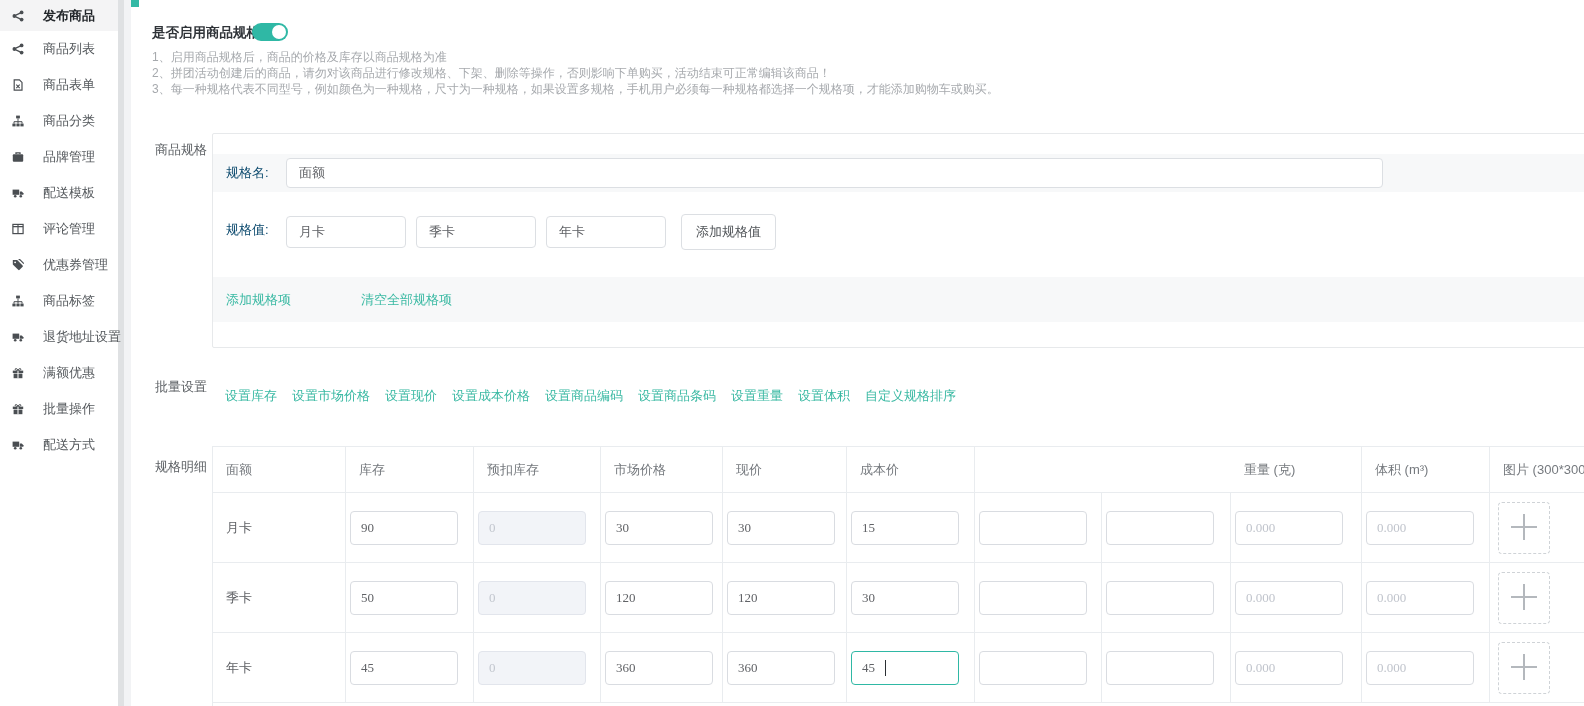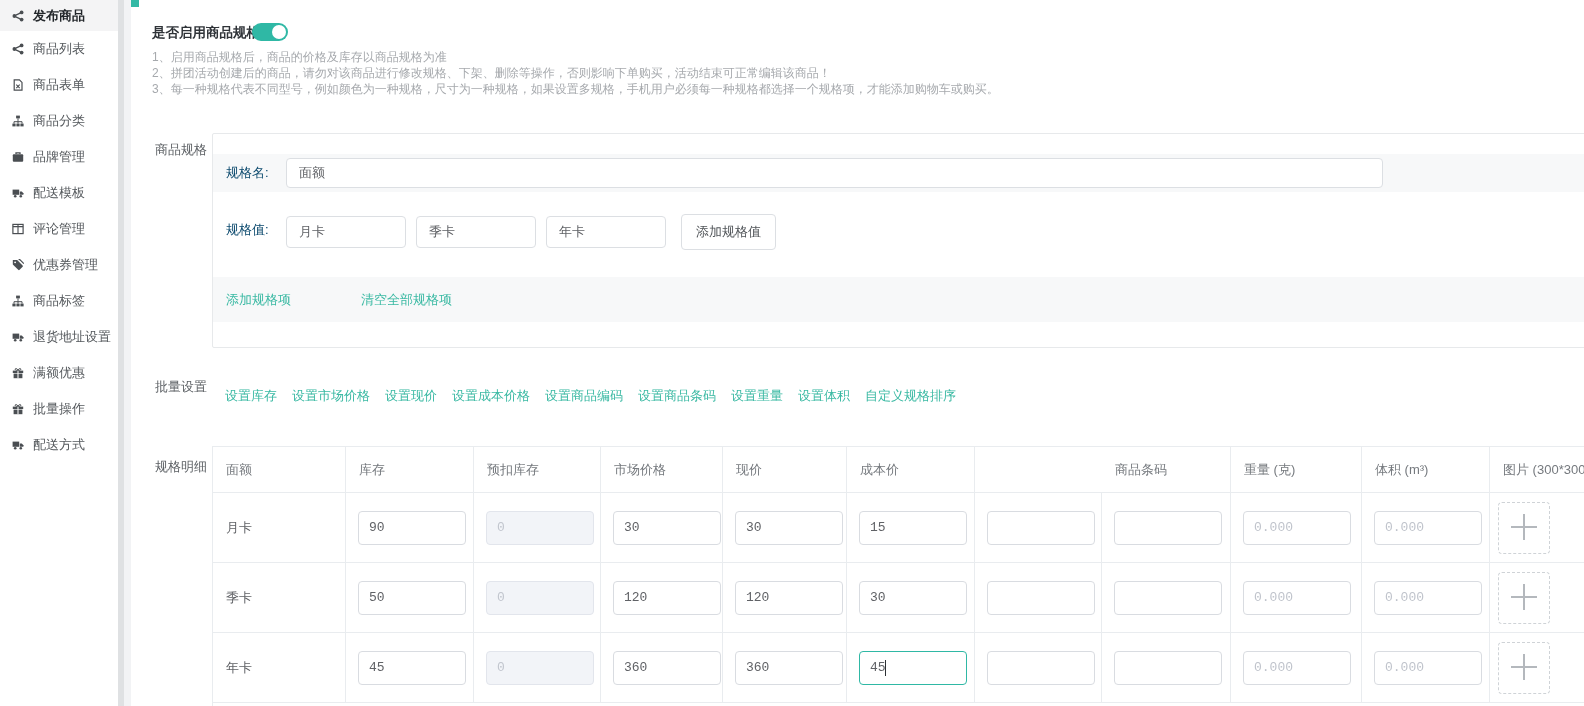--- a/index.html
+++ b/index.html
@@ -3,21 +3,21 @@
 <meta charset="utf-8">
 <style>
   html,body{margin:0;padding:0;}
   body{
     width:1584px;height:706px;overflow:hidden;position:relative;
     background:#fff;font-family:"Liberation Sans","DejaVu Sans",sans-serif;
     -webkit-font-smoothing:antialiased;
   }
   
   .sidebar{position:absolute;left:0;top:0;width:118px;height:706px;background:#fff;z-index:2;}
-  .side-item{height:36px;display:flex;align-items:center;padding-left:12px;gap:7px;
+  .side-item{height:36px;display:flex;align-items:center;padding-left:12px;gap:17px;
     font-size:13px;color:#54585c;cursor:pointer;white-space:nowrap;}
   .side-item:first-child{height:31px;}
   .side-item.active{background:#f4f4f5;color:#22262a;font-weight:700;}
   .side-icon{width:14px;height:12px;display:inline-flex;flex:none;color:#4a4e52;}
   .side-icon svg{width:12px;height:12px;fill:currentColor;}
   .gutter{position:absolute;left:118px;top:0;width:13px;height:706px;
     background:linear-gradient(to right,#dfe1e3 0,#dfe1e3 6px,#f2f3f5 6px,#f2f3f5 13px);}
   
   .content{position:absolute;left:131px;top:0;width:1453px;height:706px;background:#fff;}
   .tab-indicator{position:absolute;left:0;top:0;width:8px;height:7px;background:#33b9a5;}
@@ -52,22 +52,22 @@
   
   .spec-table{position:absolute;left:81px;top:446px;width:1372px;height:260px;box-sizing:border-box;
     border-top:1px solid #e9ecef;border-left:1px solid #e9ecef;overflow:hidden;background:#fff;}
   .trow{position:relative;width:1412px;border-bottom:1px solid #e9ecef;box-sizing:border-box;}
   .trow.head{height:46px;}
   .trow.body{height:70px;}
   .tcell{position:absolute;top:0;height:100%;box-sizing:border-box;border-right:1px solid #e9ecef;
     display:flex;align-items:center;}
   .head .tcell{font-size:13px;font-weight:500;color:#75797e;padding-left:13px;}
   .row-name{font-size:13px;color:#606266;padding-left:13px;}
-  .cell-input{margin-left:12px;width:108px;height:34px;box-sizing:border-box;border:1px solid #d9dce1;
-    border-radius:4px;background:#fff;padding:0 10px;font-size:13px;color:#606266;font-family:Liberation Mono, monospace;outline:none;}
+  .cell-input{margin-left:4px;width:108px;height:34px;box-sizing:border-box;border:1px solid #d9dce1;
+    border-radius:4px;background:#fff;padding:0 10px;font-size:13px;color:#606266;font-family:Liberation Serif, serif;outline:none;}
   .cell-input::placeholder{color:#c0c4cc;}
   .cell-input:disabled{background:#f2f4f8;border-color:#e2e5ec;color:#c2c6ce;-webkit-text-fill-color:#c2c6ce;}
   .cell-input.focused{border-color:#2fb8a5;}
   .input-wrap{position:relative;display:flex;align-items:center;}
   .caret{position:absolute;left:38px;top:9px;width:1px;height:16px;background:#2b2f33;}
   .upload-box{margin-left:8px;width:50px;height:50px;border:1px dashed #cfd3d7;border-radius:4px;
     position:relative;background:#fff;cursor:pointer;}
   .upload-box::before{content:"";position:absolute;left:12px;top:23px;width:26px;height:2px;background:#b4b8bd;}
   .upload-box::after{content:"";position:absolute;left:24px;top:11px;width:2px;height:26px;background:#b4b8bd;}
 </style>
@@ -267,21 +267,20 @@
 
   <div class="section-label" style="left:24px;top:458px;">规格明细</div>
   <div class="spec-table" id="spec-table">
       <div class="trow head">
         <div class="tcell" style="left: 0px; width: 133px;">面额</div>
         <div class="tcell" style="left: 133px; width: 128px;">库存</div>
         <div class="tcell" style="left: 261px; width: 127px;">预扣库存</div>
         <div class="tcell" style="left: 388px; width: 122px;">市场价格</div>
         <div class="tcell" style="left: 510px; width: 124px;">现价</div>
         <div class="tcell" style="left: 634px; width: 128px;">成本价</div>
-        <div class="tcell" style="left: 889px; width: 129px;">商品条码</div>
         <div class="tcell" style="left: 1018px; width: 131px;">重量 (克)</div>
         <div class="tcell" style="left: 1149px; width: 128px;">体积 (m³)</div>
         <div class="tcell" style="left: 1277px; width: 135px;">图片 (300*300)</div>
       </div>
       <div class="trow body">
         <div class="tcell row-name" style="left: 0px; width: 133px;">月卡</div>
         <div class="tcell" style="left: 133px; width: 128px;">
           <input type="text" class="cell-input" value="90" style="">
         </div>
         <div class="tcell" style="left: 261px; width: 127px;">

